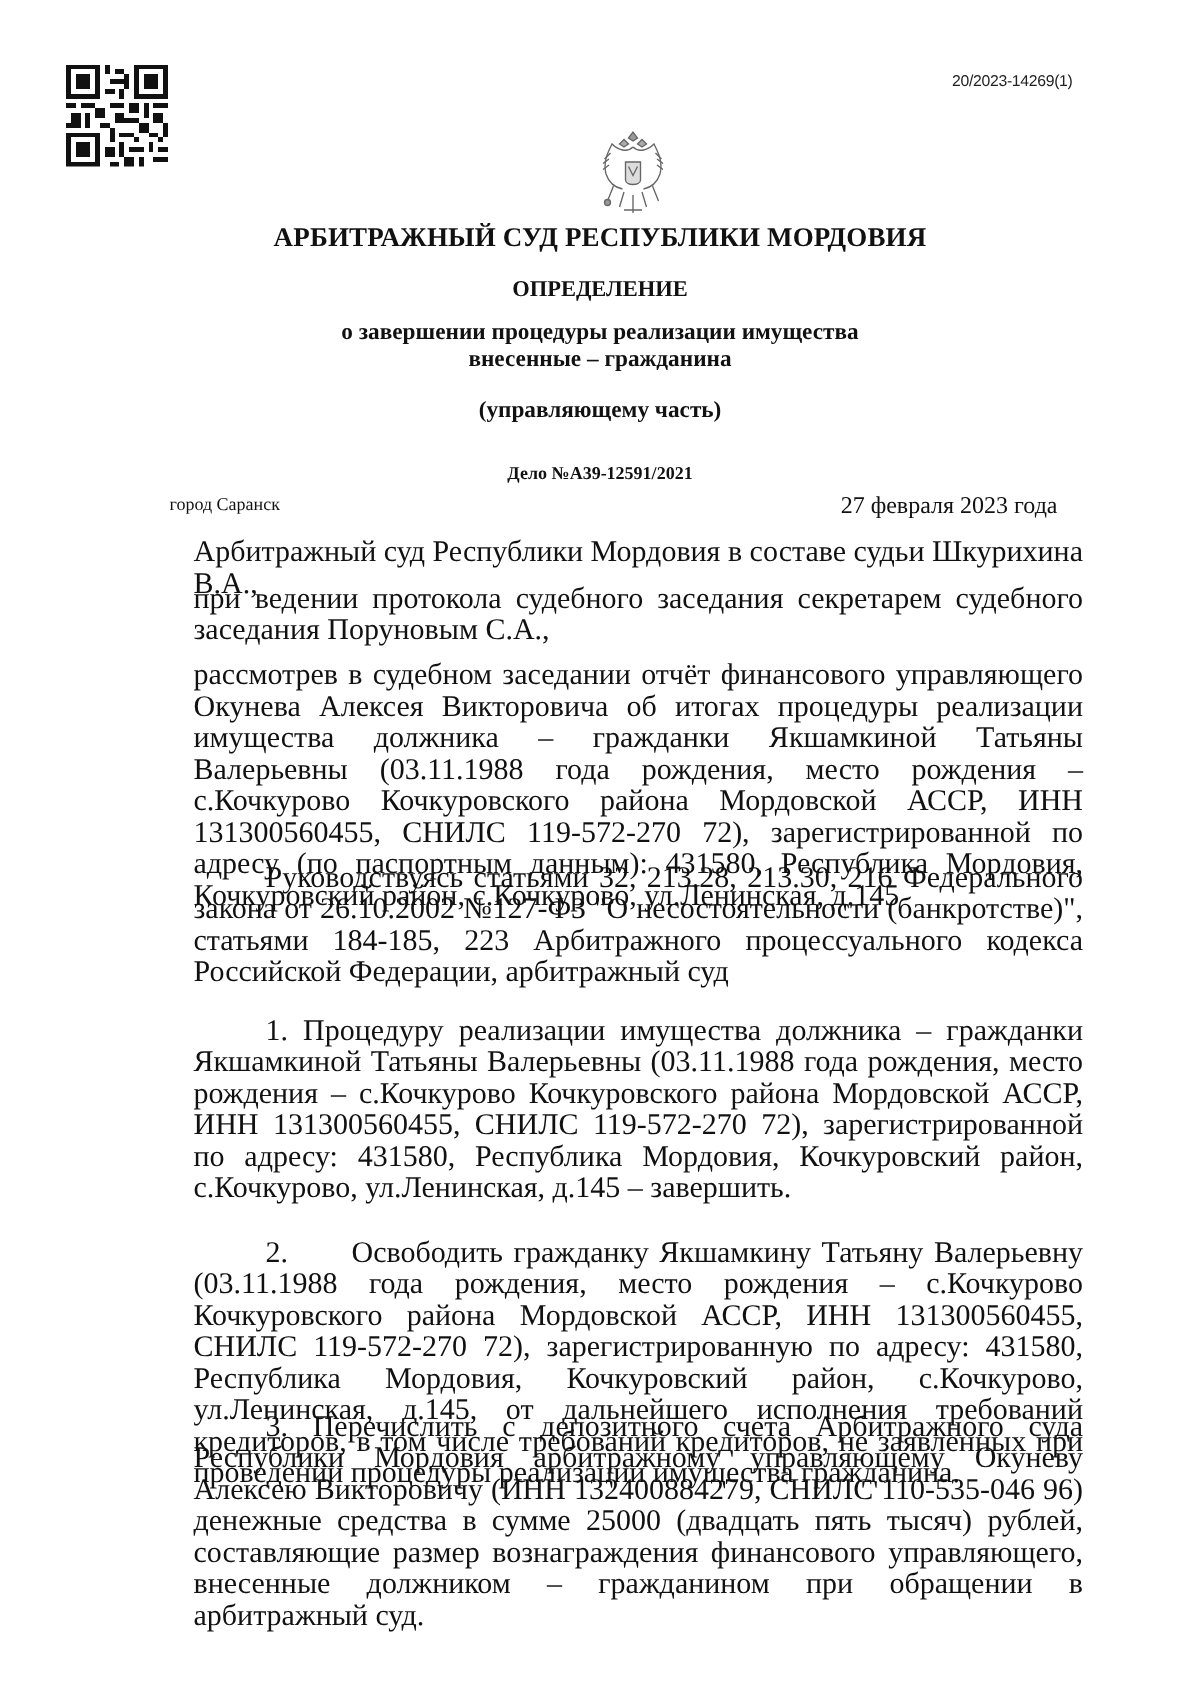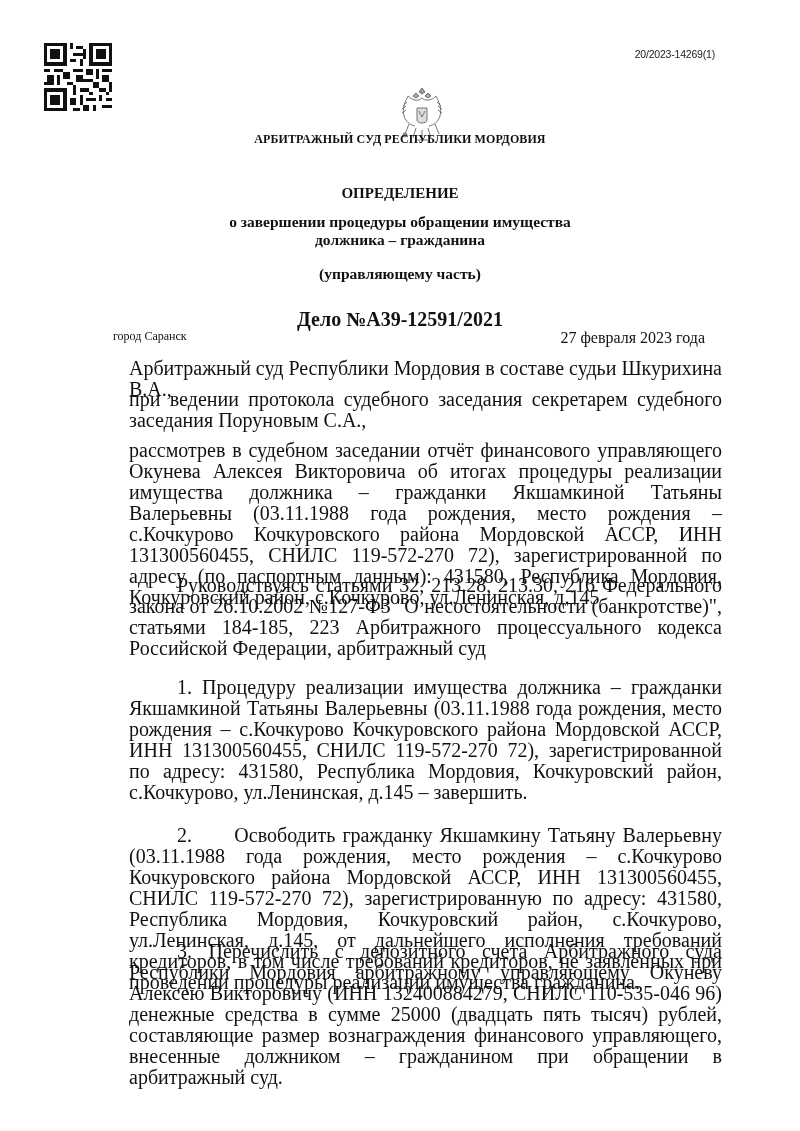--- a/index.html
+++ b/index.html
@@ -3,25 +3,25 @@
 <meta charset="utf-8">
 <style>
   html, body { margin:0; padding:0; background:#fff; }
   body { width:800px; height:1131px; position:relative; overflow:hidden;
          font-family:"Liberation Serif", "DejaVu Serif", serif; color:#111; }
   .page { position:absolute; left:0; top:0; width:800px; height:808px; }
   .qr { position:absolute; left:44px; top:43px; width:68px; height:68px; }
   .docnum { position:absolute; right:85px; top:48px; font-family:"Liberation Sans","DejaVu Sans",sans-serif; font-size:10.5px; letter-spacing:-0.2px; color:#222; }
   .emblem { position:absolute; left:399px; top:86px; width:46px; height:60px; }
   .center { position:absolute; left:0; width:800px; text-align:center; font-weight:bold; }
-  .court { top:132px; font-size:12px; letter-spacing:0.1px; }
+  .court { top:148px; font-size:18px; letter-spacing:0.1px; }
   .dtitle { top:185px; font-size:15px; }
   .subj { top:213px; font-size:15.5px; line-height:18px; }
   .reso { top:265px; font-size:15.5px; }
-  .case { top:308px; font-size:20px; }
+  .case { top:308px; font-size:12px; }
   .city { position:absolute; left:113px; top:329px; font-size:12px; }
   .date { position:absolute; right:95px; top:329px; font-size:16px; }
   .para { position:absolute; left:113px; width:593px; font-size:20px; line-height:21px; text-align:justify;margin-left:16px; }
   .indent { text-indent:48px; }
   .p1 { top:358px; }
   .p2 { top:389px; }
   .p3 { top:440px; }
   .p4 { top:575px; }
   .decided { position:absolute; left:0; width:800px; top:647px; text-align:center; font-size:16px; letter-spacing:4px; }
   .i1 { top:677px; }
@@ -92,22 +92,22 @@
       <path d="M10 38 l-4 10 M36 38 l4 10"></path>
       <circle cx="6" cy="49" r="2" fill="#999"></circle>
       <path d="M17 42 l-3 10 M23 44 v12 M29 42 l3 10"></path>
       <path d="M17 54 h12"></path>
     </g>
   </svg>
 
   <div class="center court">АРБИТРАЖНЫЙ СУД РЕСПУБЛИКИ МОРДОВИЯ</div>
   <div class="center dtitle">ОПРЕДЕЛЕНИЕ</div>
   <div class="center subj">
-    <div>о завершении процедуры обращении имущества</div>
-    <div>должника – гражданина</div>
+    <div>о завершении процедуры реализации имущества</div>
+    <div>внесенные – гражданина</div>
   </div>
   <div class="center reso">(управляющему часть)</div>
   <div class="center case">Дело №А39-12591/2021</div>
 
   <div class="city">город Саранск</div>
   <div class="date">27 февраля 2023 года</div>
 
   <div class="para p1">Арбитражный суд Республики Мордовия в составе судьи Шкурихина В.А.,</div>
   <div class="para p2">при ведении протокола судебного заседания секретарем судебного заседания Поруновым С.А.,</div>
   <div class="para p3">рассмотрев в судебном заседании отчёт финансового управляющего Окунева Алексея Викторовича об итогах процедуры реализации имущества должника – гражданки Якшамкиной Татьяны Валерьевны (03.11.1988 года рождения, место рождения – с.Кочкурово Кочкуровского района Мордовской АССР, ИНН 131300560455, СНИЛС 119-572-270 72), зарегистрированной по адресу (по паспортным данным): 431580, Республика Мордовия, Кочкуровский район, с.Кочкурово, ул.Ленинская, д.145</div>

